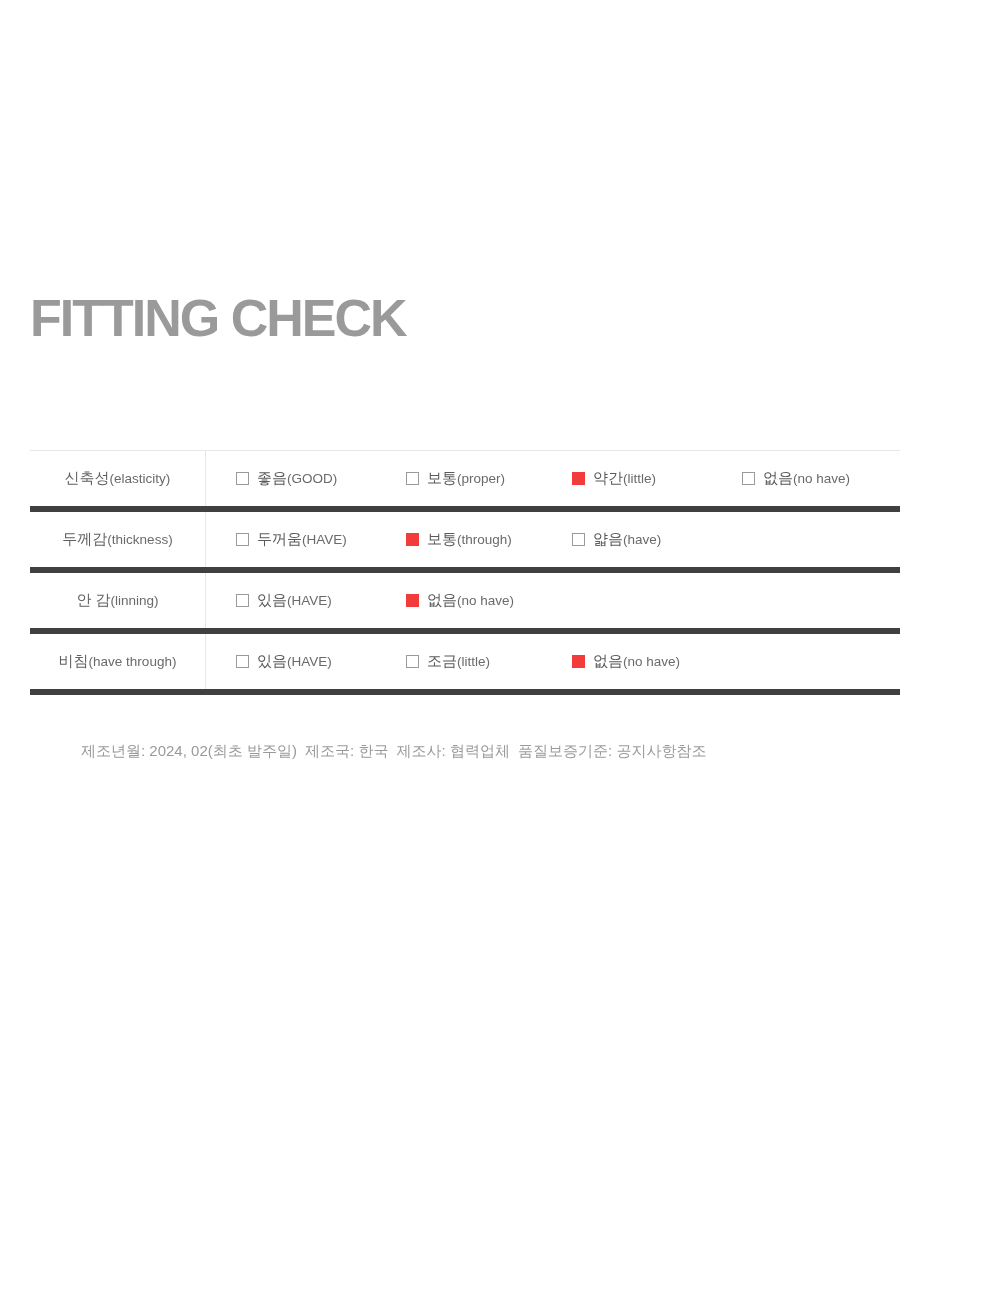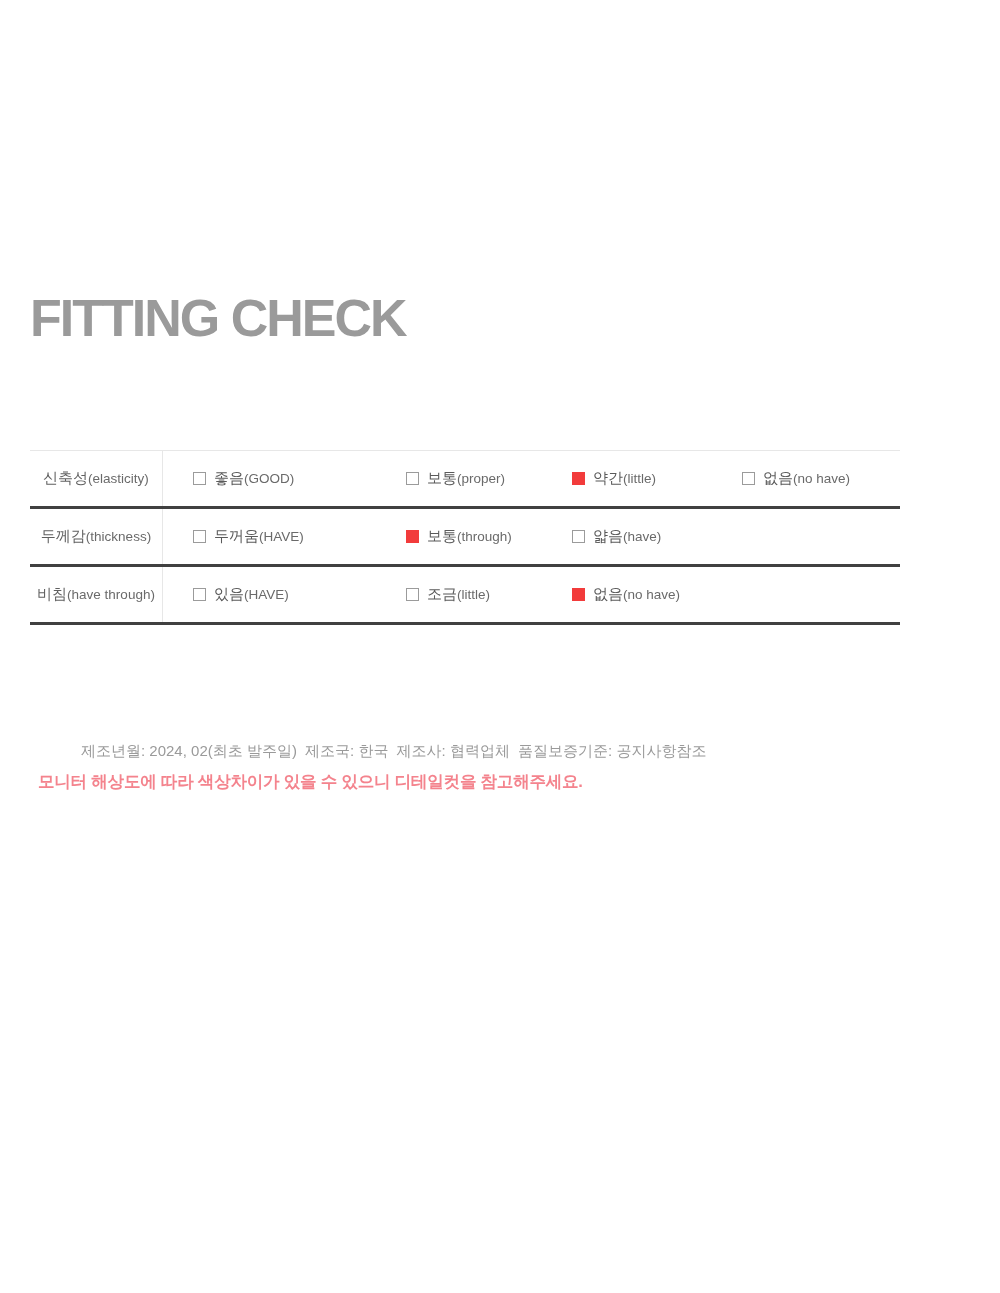--- a/index.html
+++ b/index.html
@@ -31,21 +31,21 @@
     line-height: 1;
   }
   .table {
     position: absolute;
     left: 30px;
     top: 450px;
     width: 870px;
     border-collapse: collapse;
   }
   .table tr {
-    border-bottom: 3px solid #404040;
+    border-bottom: 6px solid #404040;
   }
   .table tr:first-child {
     border-top: 1px solid #e7e7e7;
   }
   .row-label {
     width: 198px;
     text-align: center;
     vertical-align: middle;
     font-size: 15px;
     color: #5f5f5f;
@@ -88,21 +88,21 @@
   .opt .box.on {
     background: #f23b3b;
     border: 1px solid #f23b3b;
   }
   .opt .lbl .en {
     font-size: 13.5px;
     color: #6a6a6a;
   }
   
   .w1 { min-width: 152px; }
-  .w2 { min-width: 148px; margin-left: 43px; }
+  .w2 { min-width: 148px; }
   .w3 { min-width: 152px; }
   .w4 { min-width: 140px; }
 
   .notes {
     position: absolute;
     left: 38px;
     top: 742px;
     width: 900px;
   }
   .note-line1 {
@@ -167,20 +167,35 @@
                 <span class="lbl"><span>보통</span><span class="en">(through)</span></span>
               </div>
             <div class="opt w3">
                 <span class="box off"></span>
                 <span class="lbl"><span>얇음</span><span class="en">(have)</span></span>
               </div>
           </div>
         </td>
       </tr>
 
+      <tr>
+        <td class="row-label"><span>안  감</span><span class="en">(linning)</span></td>
+        <td class="row-options">
+          <div class="opts">
+            <div class="opt w1">
+                <span class="box off"></span>
+                <span class="lbl"><span>있음</span><span class="en">(HAVE)</span></span>
+              </div>
+            <div class="opt w2">
+                <span class="box on"></span>
+                <span class="lbl"><span>없음</span><span class="en">(no have)</span></span>
+              </div>
+          </div>
+        </td>
+      </tr>
 
       <tr>
         <td class="row-label"><span>비침</span><span class="en">(have through)</span></td>
         <td class="row-options">
           <div class="opts">
             <div class="opt w1">
                 <span class="box off"></span>
                 <span class="lbl"><span>있음</span><span class="en">(HAVE)</span></span>
               </div>
             <div class="opt w2">
@@ -198,16 +213,15 @@
     </tbody>
   </table>
 
   <div class="notes">
     <div class="note-line1">
       <span>제조년월: 2024, 02(최초 발주일)</span>
       <span>제조국: 한국</span>
       <span>제조사: 협력업체</span>
       <span>품질보증기준: 공지사항참조</span>
     </div>
-    <div class="note-line2">모니터 해상도에 따라 색상차이가 있을 수 있으니 디테일컷을 참고해주세요.</div>
   </div>
 
 </div>
 
 </body></html>

